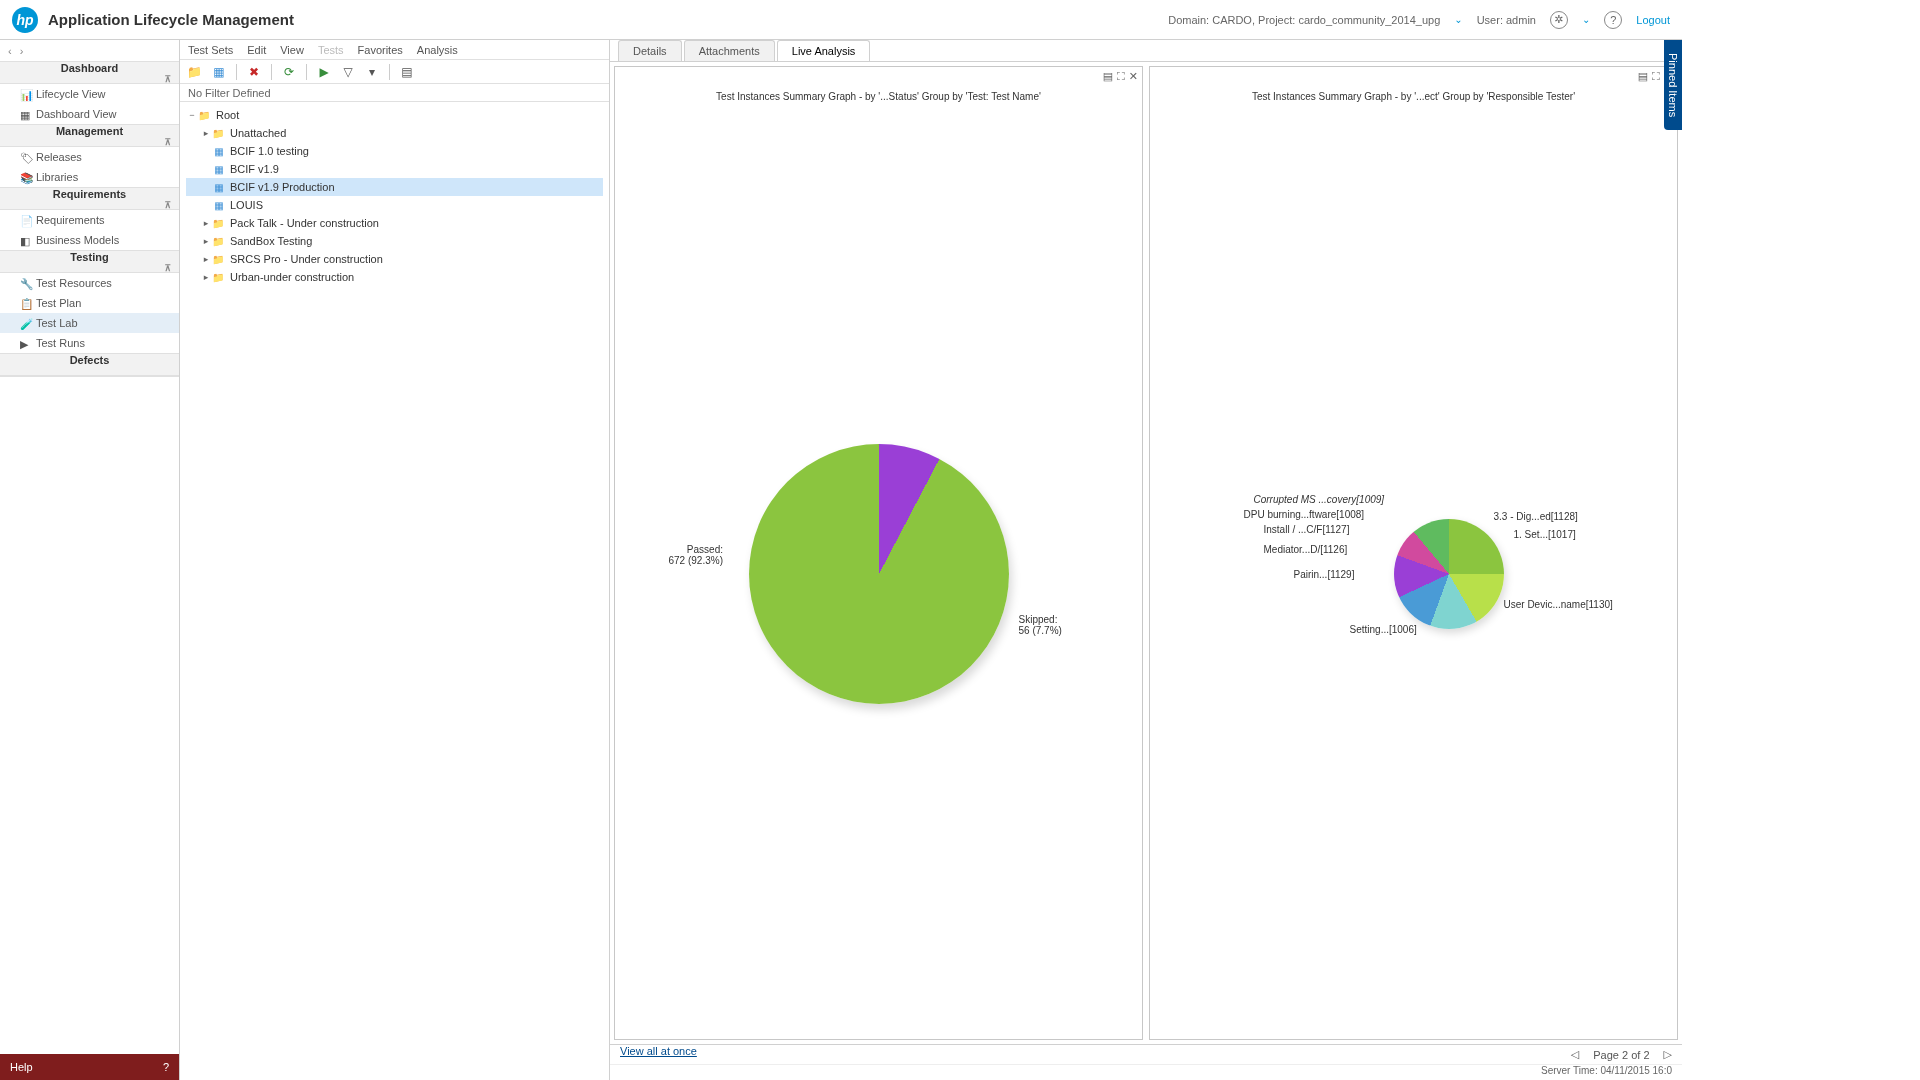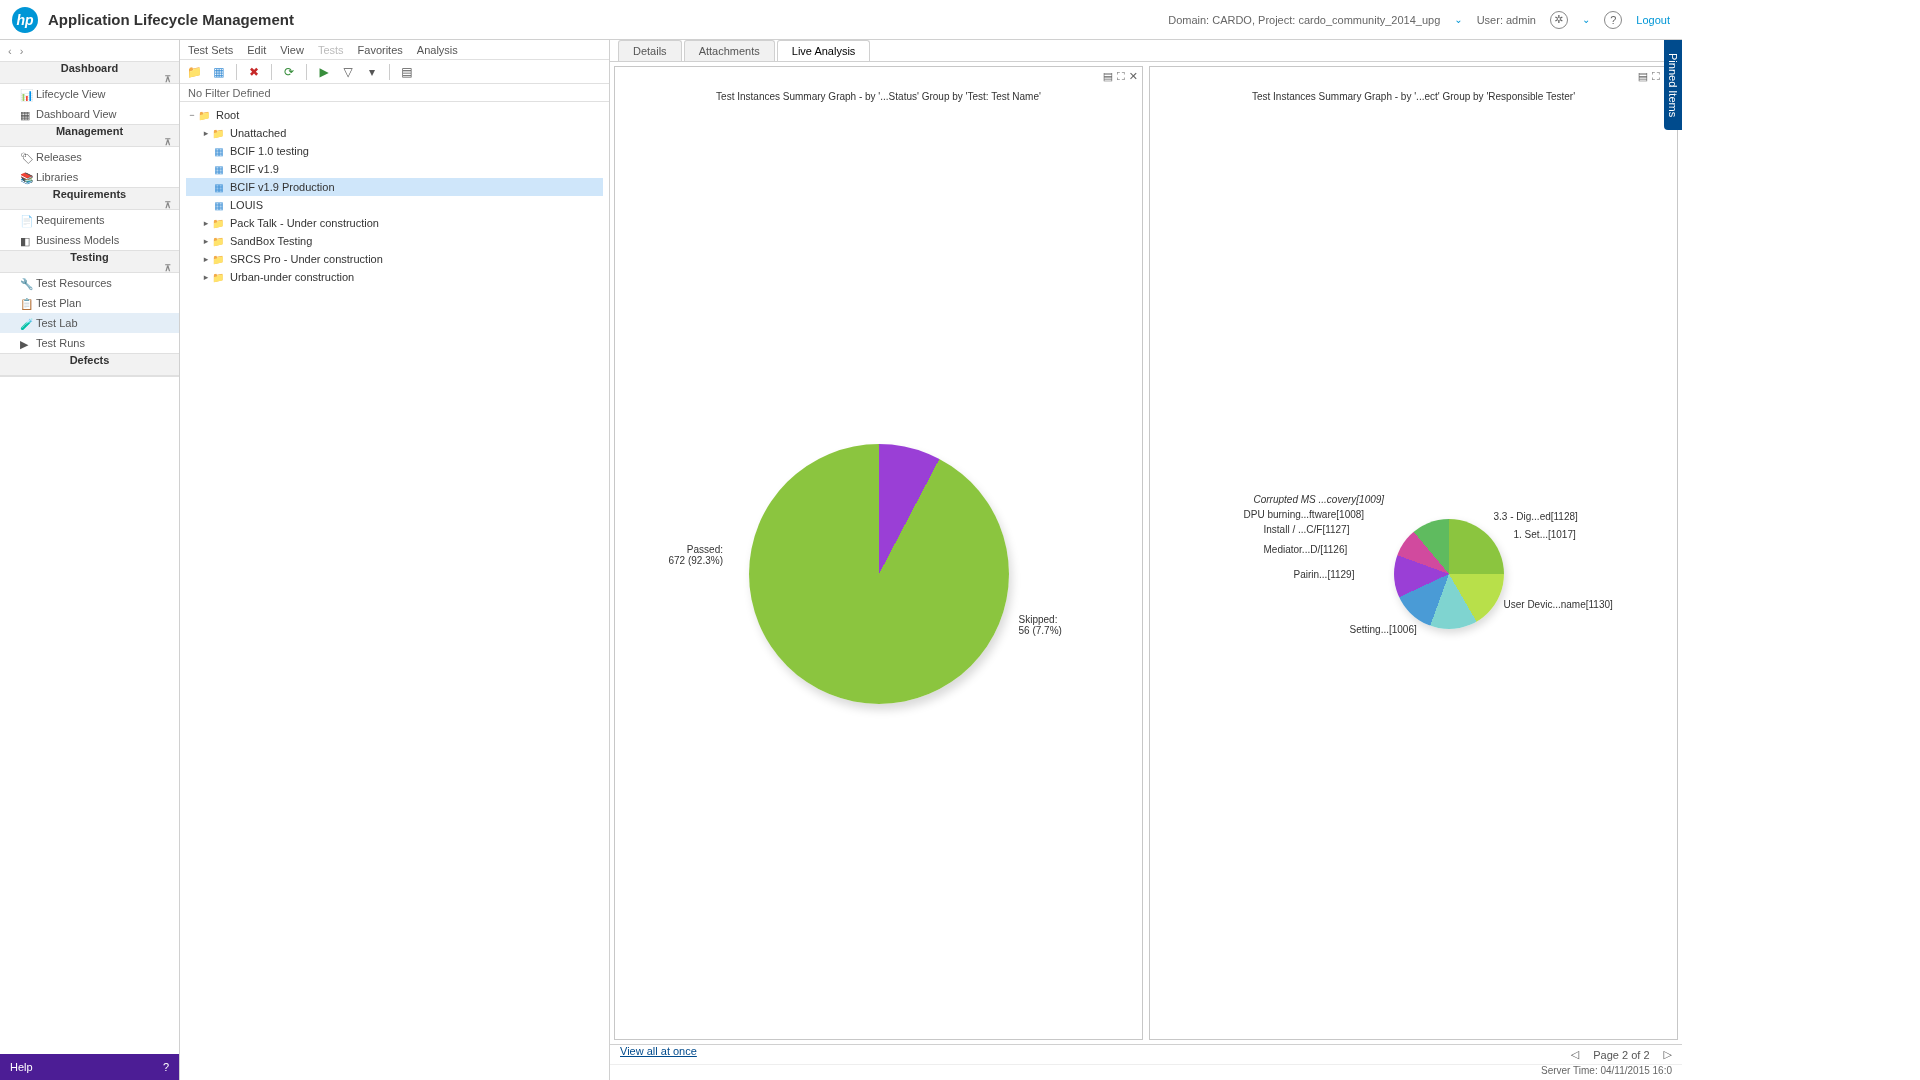--- a/index.html
+++ b/index.html
@@ -14,21 +14,21 @@
 .chev{color:#0096d6;font-size:10px;}
 .main{flex:1;display:flex;overflow:hidden;}
 .sidebar{width:180px;background:#fff;border-right:1px solid #d0d0d0;display:flex;flex-direction:column;}
 .nav-arrows{height:22px;border-bottom:1px solid #e0e0e0;display:flex;align-items:center;padding:0 8px;gap:8px;color:#888;font-size:12px;}
 .side-section{border-bottom:1px solid #e0e0e0;}
 .side-header{background:#f2f2f2;height:22px;display:flex;align-items:center;padding:0 8px;font-weight:bold;color:#333;border-bottom:1px solid #e0e0e0;flex-direction:column;}
 .side-header .pin{margin-left:auto;color:#888;font-size:9px;}
 .side-item{height:20px;display:flex;align-items:center;padding-left:20px;color:#555;cursor:pointer;}
 .side-item.selected{background:#e4eef7;}
 .side-item .dot{width:10px;height:10px;margin-right:6px;display:inline-block;}
-.help-bar{margin-top:auto;background:#4c1d95;color:#fff;height:26px;display:flex;align-items:center;padding:0 10px;font-size:12px;}
+.help-bar{margin-top:auto;background:#7f1d1d;color:#fff;height:26px;display:flex;align-items:center;padding:0 10px;font-size:12px;}
 .help-bar .q{margin-left:auto;}
 .tree-panel{width:430px;border-right:1px solid #d0d0d0;display:flex;flex-direction:column;}
 .menu-bar{height:20px;border-bottom:1px solid #e0e0e0;display:flex;align-items:center;padding:0 8px;gap:14px;color:#555;}
 .menu-bar span{cursor:pointer;}
 .menu-bar .disabled{color:#bbb;}
 .toolbar{height:24px;border-bottom:1px solid #e0e0e0;display:flex;align-items:center;padding:0 6px;gap:6px;}
 .tb-btn{width:18px;height:18px;display:inline-flex;align-items:center;justify-content:center;border:1px solid transparent;cursor:pointer;font-size:12px;}
 .tb-sep{width:1px;height:16px;background:#ccc;margin:0 2px;}
 .filter-bar{height:18px;border-bottom:1px solid #e0e0e0;padding:0 8px;display:flex;align-items:center;color:#666;font-size:10px;}
 .tree{flex:1;overflow:auto;padding:4px 6px;}

